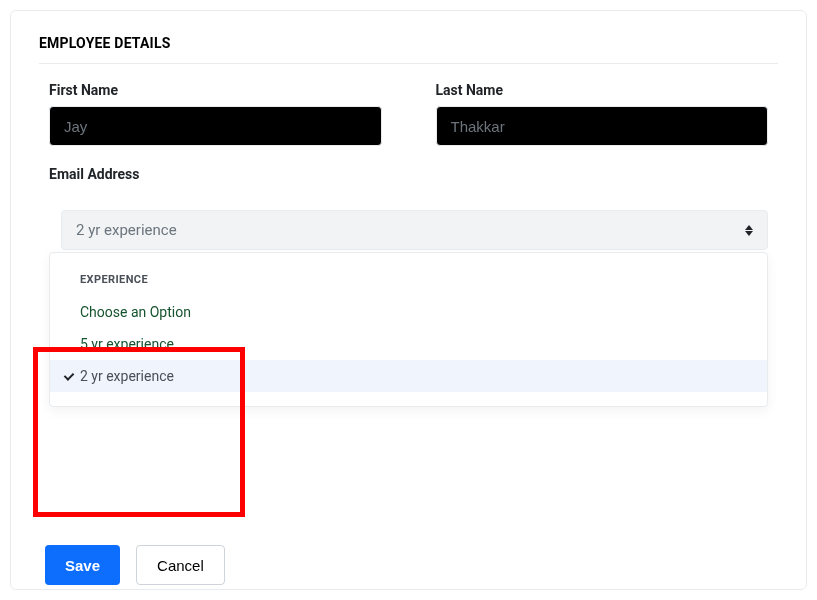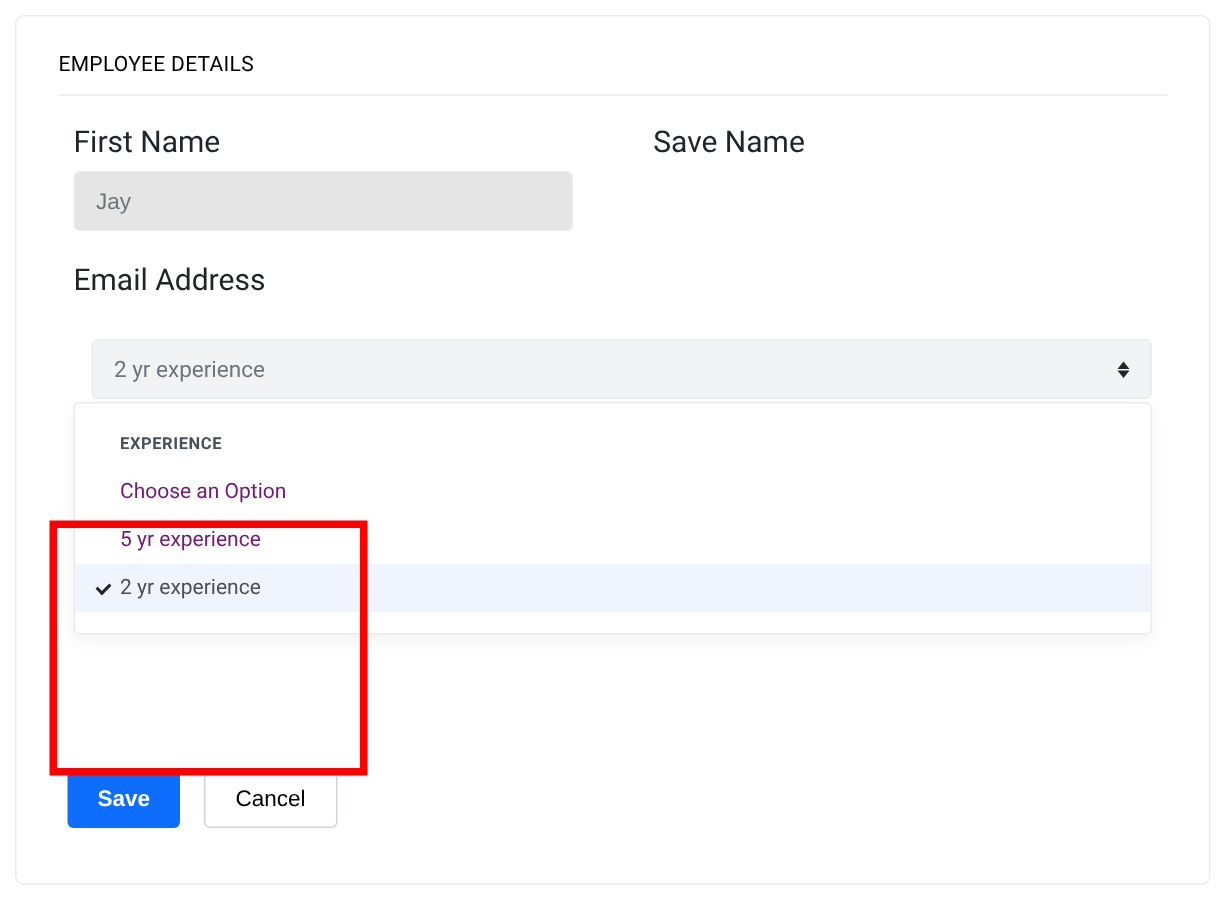--- a/index.html
+++ b/index.html
@@ -15,51 +15,51 @@
     .card {
       border: 1px solid #e9ecef;
       border-radius: 6px;
       padding: 24px 28px;
       width: 797px;
       height: 580px;
       position: relative;
     }
     .card-title {
       font-size: 14px;
-      font-weight: 400;
+      font-weight: 700;
       color: #000;
       letter-spacing: 0.2px;
       padding-bottom: 12px;
       border-bottom: 1px solid #e9ecef;
       margin-bottom: 18px;
     }
     .form-row {
       display: flex;
       gap: 34px;
       margin-bottom: 20px;
     }
     .form-group {
       flex: 1;
       padding-left: 10px;
       padding-right: 10px;
     }
     .form-label {
       display: block;
-      font-size: 20px;
-      font-weight: 400;
+      font-size: 14px;
+      font-weight: 700;
       color: #212529;
       margin-bottom: 8px;
     }
     .text-input {
       width: 100%;
       height: 40px;
       padding: 8px 14px;
       font-size: 15px;
       color: #6c757d;
-      background: #e5e5e5;
+      background: #000000;
       border: 1px solid #e9ecef;
       border-radius: 4px;
       outline: none;
     }
     .required-star {
       color: #fd7e14;
       margin-left: 2px;
     }
     .select-wrapper {
       position: relative;
@@ -111,21 +111,21 @@
     }
     .dropdown-header {
       font-size: 11px;
       font-weight: 700;
       color: #495057;
       letter-spacing: 0.4px;
       padding: 20px 30px 10px 30px;
     }
     .dropdown-item {
       font-size: 14px;
-      color: #701a75;
+      color: #14532d;
       padding: 8px 30px;
       cursor: pointer;
       display: flex;
       align-items: center;
     }
     .dropdown-item.selected {
       background: #f0f4fc;
       color: #495057;
       padding-left: 14px;
     }
@@ -153,21 +153,21 @@
       height: 170px;
       left: 22px;
       top: 336px;
       pointer-events: none;
       z-index: 20;
     }
     .button-row {
       display: flex;
       gap: 16px;
       position: absolute;
-      bottom: 37px;
+      bottom: 4px;
       left: 34px;
     }
     .btn {
       height: 40px;
       padding: 0 20px;
       font-size: 15px;
       font-weight: 600;
       border-radius: 4px;
       cursor: pointer;
       border: none;
@@ -188,21 +188,22 @@
 
 <div class="card">
   <div class="card-title">EMPLOYEE DETAILS</div>
 
   <div class="form-row">
     <div class="form-group">
       <label class="form-label">First Name</label>
       <input type="text" class="text-input" value="Jay" style="">
     </div>
     <div class="form-group">
-      <label class="form-label">Save Name</label>
+      <label class="form-label">Last Name</label>
+      <input type="text" class="text-input" value="Thakkar" style="">
     </div>
   </div>
 
   <div class="form-row">
     <div class="form-group">
       <label class="form-label">Email Address</label>
     </div>
   </div>
 
   <div class="form-row">

